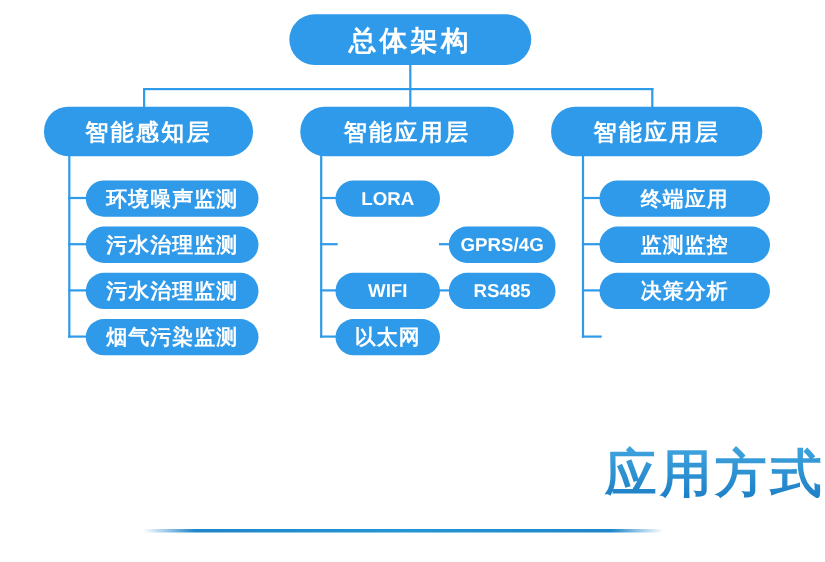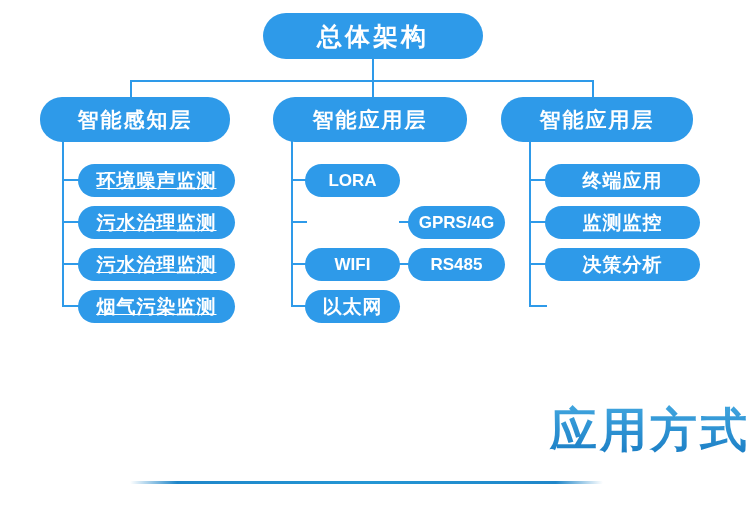--- a/index.html
+++ b/index.html
@@ -45,21 +45,21 @@
     border-radius:22px;font-size:21px;letter-spacing:2px;
   }
   .hdr1{left:40px;width:190px;}
   .hdr2{left:273px;width:194px;}
   .hdr3{left:501px;width:192px;}
   .item{
     height:33px;border-radius:17px;
     font-size:19px;letter-spacing:1px;
   }
   .latin{font-size:17px;letter-spacing:0;}
-  .c1{left:78px;width:157px;text-decoration:underline;}
+  .c1{left:78px;width:157px;}
   .c2a{left:305px;width:95px;}
   .c2b{left:408px;width:97px;}
   .c3{left:545px;width:155px;}
   .r1{top:164px;}
   .r2{top:206px;}
   .r3{top:248px;}
   .r4{top:290px;}
   .section-title{
     position:absolute;
     top:398px;left:0;width:750px;

